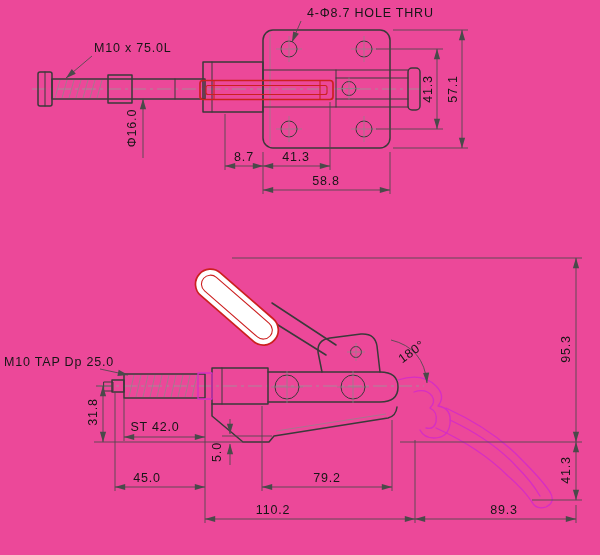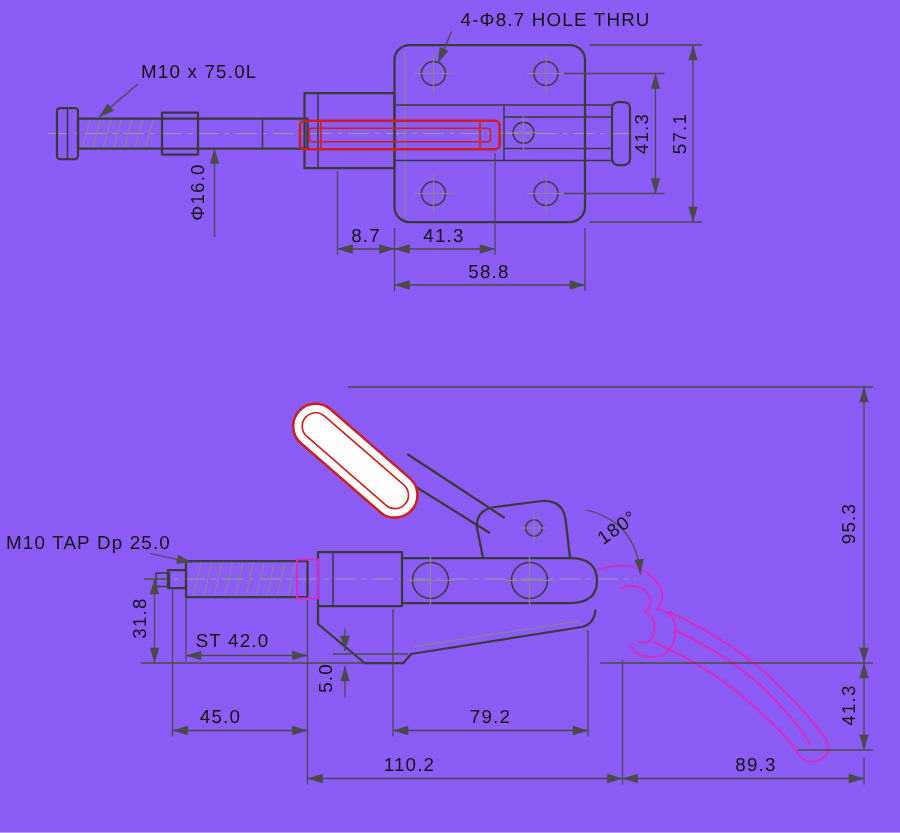--- a/index.html
+++ b/index.html
@@ -1,16 +1,16 @@
 <!DOCTYPE html>
 <html><head>
 <meta charset="utf-8">
 <style>
   html,body{margin:0;padding:0;background:#ffffff;width:600px;height:555px;overflow:hidden}
-  .stage{width:600px;height:555px;background:#8b5cf6}
+  .stage{width:600px;height:555px;background:#ec4899}
   svg{display:block}
   text{font-family:"Liberation Sans","DejaVu Sans",sans-serif;font-size:12.5px;fill:#161616;letter-spacing:0.8px}
   .o15{stroke-width:1.5;fill:none;stroke-linecap:round;stroke-linejoin:round}
   .o10{stroke-width:1;fill:none;stroke-linecap:round;stroke-linejoin:round}
   .r17{stroke-width:1.7;fill:none;stroke-linecap:round;stroke-linejoin:round}
   .r10{stroke-width:1.1;fill:none;stroke-linecap:round}
   .m12{stroke-width:1.3;fill:none;stroke-linecap:round;stroke-linejoin:round}
   .thin{stroke:#8a8a8a;stroke-width:0.7;fill:none}
   .cross{stroke:#8a8a8a;stroke-width:0.7;fill:none}
   .cl{stroke:#9a9a9a;stroke-width:0.8;fill:none;stroke-dasharray:14 4 3 4}

